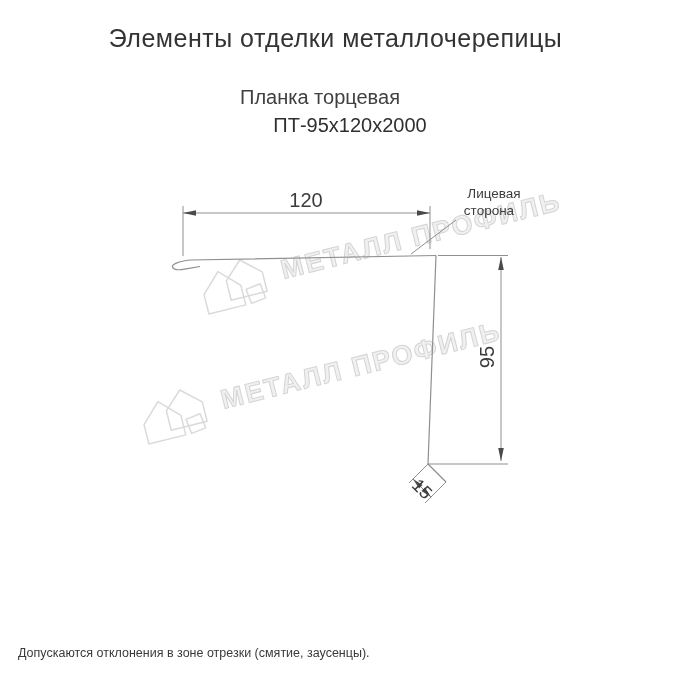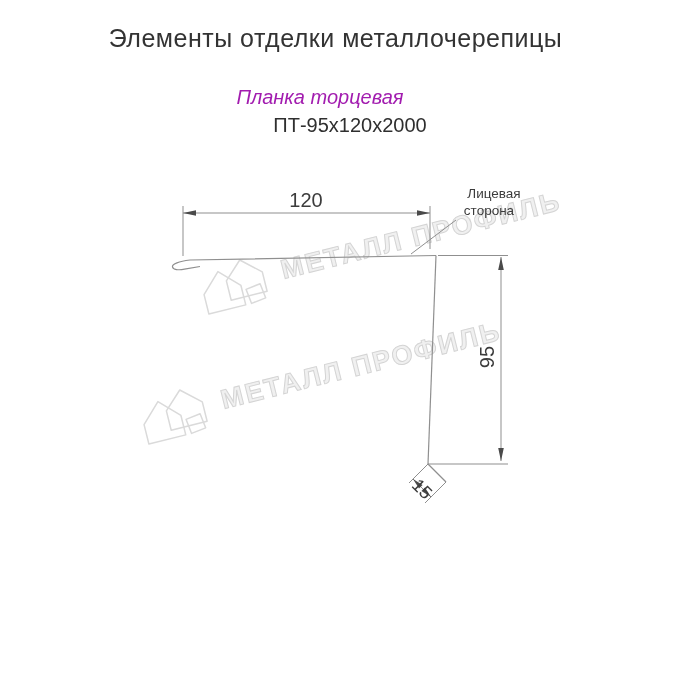--- a/index.html
+++ b/index.html
@@ -6,21 +6,21 @@
   body{
     width:700px;height:700px;position:relative;background:#ffffff;
     font-family:"Liberation Sans", sans-serif;overflow:hidden;
   }
   .page-title{
     position:absolute;left:0;top:24px;width:603px;text-align:center;
     font-size:25px;color:#333;letter-spacing:0.5px;margin-left:34px;
   }
   .product-name{
     position:absolute;left:0;top:86px;width:640px;text-align:center;
-    font-size:20px;color:#a21caf;font-style:italic;
+    font-size:20px;color:#404040;
   }
   .product-code{
     position:absolute;left:0;top:114px;width:700px;text-align:center;
     font-size:20px;color:#2f2f2f;
   }
   .watermark{
     position:absolute;display:flex;align-items:center;gap:8px;
     transform-origin:left center;pointer-events:none;
   }
   .watermark .wm-text{
@@ -104,13 +104,14 @@
   <g fill="#3c3c3c">
     <text class="dim-text" x="306" y="207" text-anchor="middle">120</text>
     <text class="dim-text" x="487" y="357" text-anchor="middle" dominant-baseline="central" transform="rotate(-90 487 357)">95</text>
     <text class="kick-text" x="422" y="489" text-anchor="middle" dominant-baseline="central" transform="rotate(45 422 489)">15</text>
     <text class="label-text" x="494" y="198" text-anchor="middle">Лицевая</text>
     <text class="label-text" x="489" y="215" text-anchor="middle">сторона</text>
   </g>
 </svg>
 
 <div class="footer">
+  <div>Допускаются отклонения в зоне отрезки (смятие, заусенцы).</div>
 </div>
 
 </body></html>

